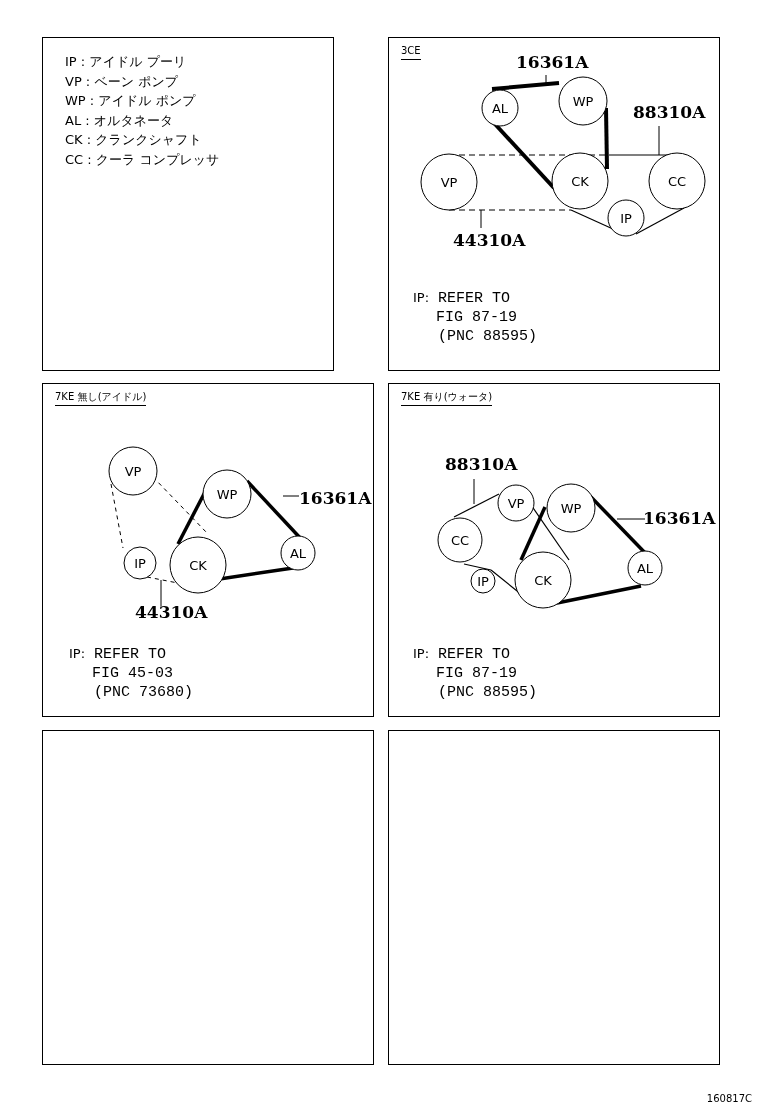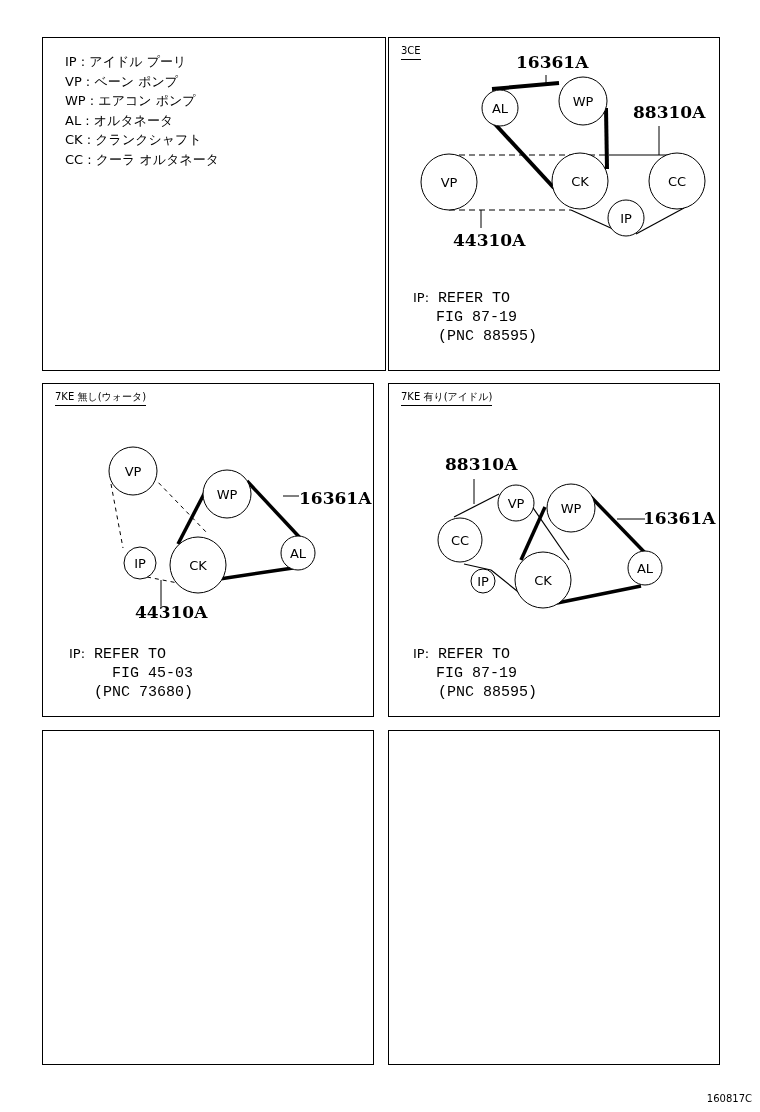--- a/index.html
+++ b/index.html
@@ -12,28 +12,28 @@
   .part{font-family:"DejaVu Serif",serif;font-weight:bold;font-size:17px;}
   .pl{font-family:"DejaVu Sans",sans-serif;font-size:13px;}
   .note{position:absolute;font-family:"Liberation Mono",monospace;font-size:15px;line-height:19px;}
   .note .ip{font-family:"DejaVu Sans",sans-serif;font-size:13px;font-weight:normal;margin-top:47px;}
   .note b{font-weight:normal;}
   .footer{position:absolute;right:8px;bottom:8px;font-size:10px;}
 </style>
 </head>
 <body>
 
-<div class="panel" style="left:42px;top:37px;width:344px;height:334px;">
+<div class="panel" style="left:42px;top:37px;width:292px;height:334px;">
   <div class="legend">
     <div class="row"><span>IP</span> : <span>アイドル プーリ</span></div>
     <div class="row"><span>VP</span> : <span>ベーン ポンプ</span></div>
-    <div class="row"><span>WP</span> : <span>エアコン ポンプ</span></div>
+    <div class="row"><span>WP</span> : <span>アイドル ポンプ</span></div>
     <div class="row"><span>AL</span> : <span>オルタネータ</span></div>
     <div class="row"><span>CK</span> : <span>クランクシャフト</span></div>
-    <div class="row"><span>CC</span> : <span>クーラ オルタネータ</span></div>
+    <div class="row"><span>CC</span> : <span>クーラ コンプレッサ</span></div>
   </div>
 </div>
 
 <div class="panel" style="left:388px;top:37px;width:332px;height:334px;">
   <svg width="332" height="334">
 
     <line x1="103" y1="51" x2="170" y2="45" stroke="#000" stroke-width="4"></line>
     <line x1="105" y1="85" x2="165" y2="150" stroke="#000" stroke-width="4"></line>
     <line x1="217" y1="70" x2="218" y2="131" stroke="#000" stroke-width="4"></line>
     <line x1="60" y1="117" x2="220" y2="117" stroke="#000" stroke-width="1.2" stroke-dasharray="6,4"></line>
@@ -87,24 +87,24 @@
     <circle cx="155" cy="181" r="28" fill="#fff" stroke="#000"></circle>
     <circle cx="255" cy="169" r="17" fill="#fff" stroke="#000"></circle>
     <text class="pl" x="90" y="92" text-anchor="middle">VP</text>
     <text class="pl" x="184" y="115" text-anchor="middle">WP</text>
     <text class="pl" x="97" y="184" text-anchor="middle">IP</text>
     <text class="pl" x="155" y="186" text-anchor="middle">CK</text>
     <text class="pl" x="255" y="174" text-anchor="middle">AL</text>
     <text class="part" x="256" y="120">16361A</text>
     <text class="part" x="92" y="234">44310A</text>
   </svg>
-  <div class="title">7KE 無し(ウォータ)</div>
+  <div class="title">7KE 無し(アイドル)</div>
   <div class="note" style="left:26px;top:260px;">
     <div><span class="ip">IP:</span> <b>REFER TO</b></div>
-    <div style="padding-left:23px;text-align:right;"><b>FIG 45-03</b></div>
+    <div style="padding-left:23px;"><b>FIG 45-03</b></div>
     <div style="padding-left:25px;">(PNC 73680)</div>
   </div>
 </div>
 
 <div class="panel" style="left:388px;top:383px;width:332px;height:334px;">
   <svg width="332" height="334">
     <line x1="65" y1="133" x2="110" y2="110" stroke="#000" stroke-width="1.2"></line>
     <line x1="140" y1="118" x2="180" y2="176" stroke="#000" stroke-width="1.2"></line>
     <line x1="75" y1="180" x2="102" y2="186" stroke="#000" stroke-width="1.2"></line>
     <line x1="102" y1="186" x2="133" y2="211" stroke="#000" stroke-width="1.2"></line>
@@ -121,21 +121,21 @@
     <circle cx="256" cy="184" r="17" fill="#fff" stroke="#000"></circle>
     <text class="pl" x="127" y="124" text-anchor="middle">VP</text>
     <text class="pl" x="182" y="129" text-anchor="middle">WP</text>
     <text class="pl" x="71" y="161" text-anchor="middle">CC</text>
     <text class="pl" x="94" y="202" text-anchor="middle" font-size="11">IP</text>
     <text class="pl" x="154" y="201" text-anchor="middle">CK</text>
     <text class="pl" x="256" y="189" text-anchor="middle">AL</text>
     <text class="part" x="56" y="86">88310A</text>
     <text class="part" x="254" y="140">16361A</text>
   </svg>
-  <div class="title">7KE 有り(アイドル)</div>
+  <div class="title">7KE 有り(ウォータ)</div>
   <div class="note" style="left:24px;top:260px;">
     <div><span class="ip">IP:</span> <b>REFER TO</b></div>
     <div style="padding-left:23px;"><b>FIG 87-19</b></div>
     <div style="padding-left:25px;">(PNC 88595)</div>
   </div>
 </div>
 
 <div class="panel" style="left:42px;top:730px;width:332px;height:335px;"></div>
 <div class="panel" style="left:388px;top:730px;width:332px;height:335px;"></div>
 

